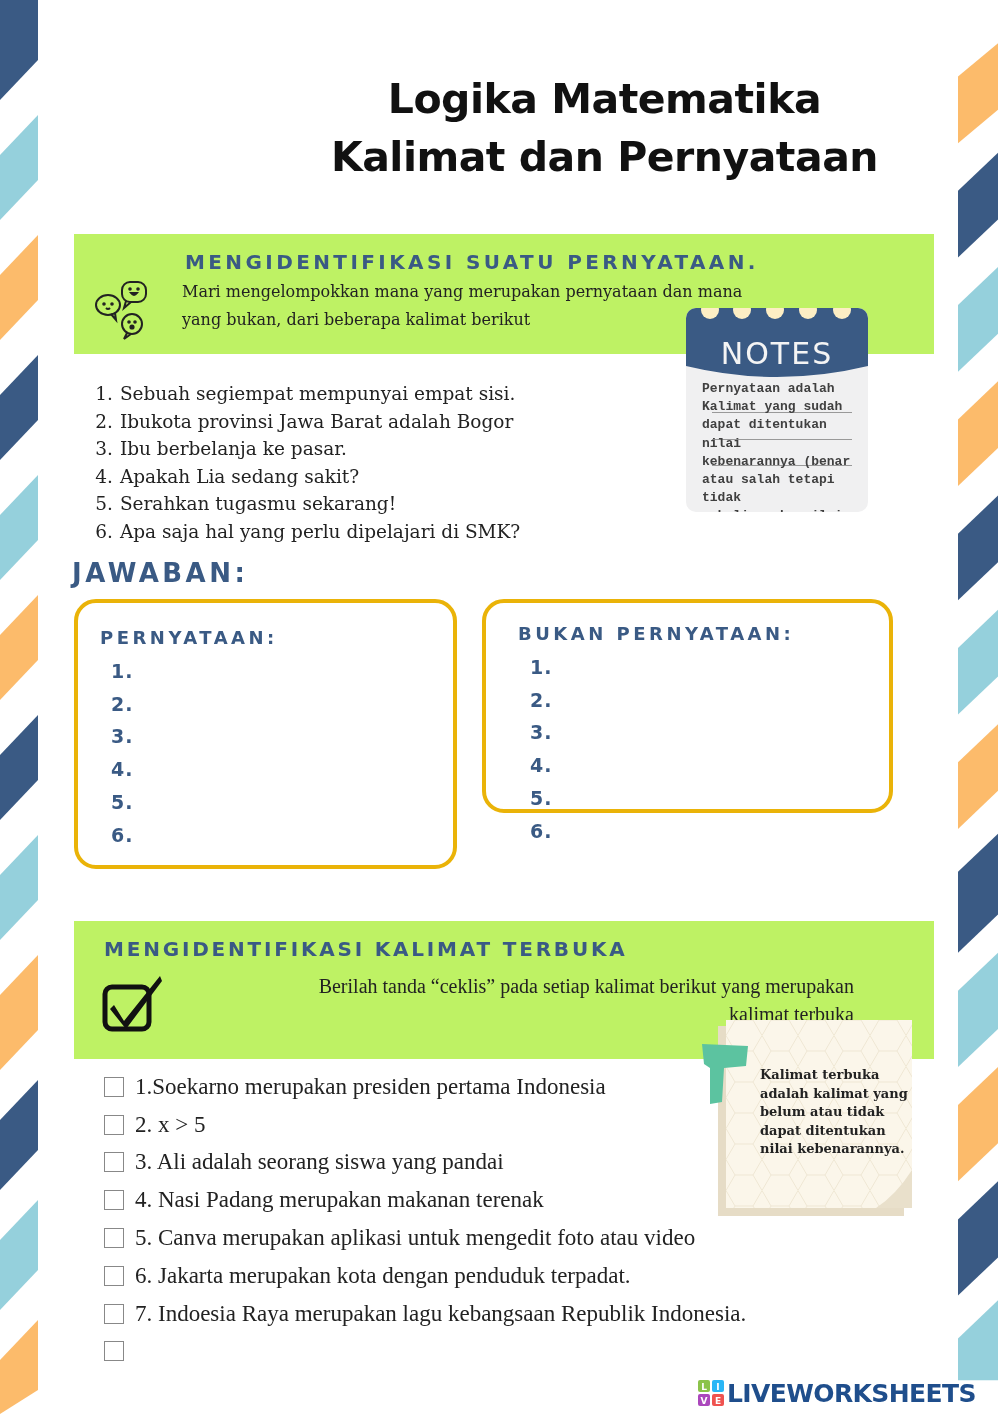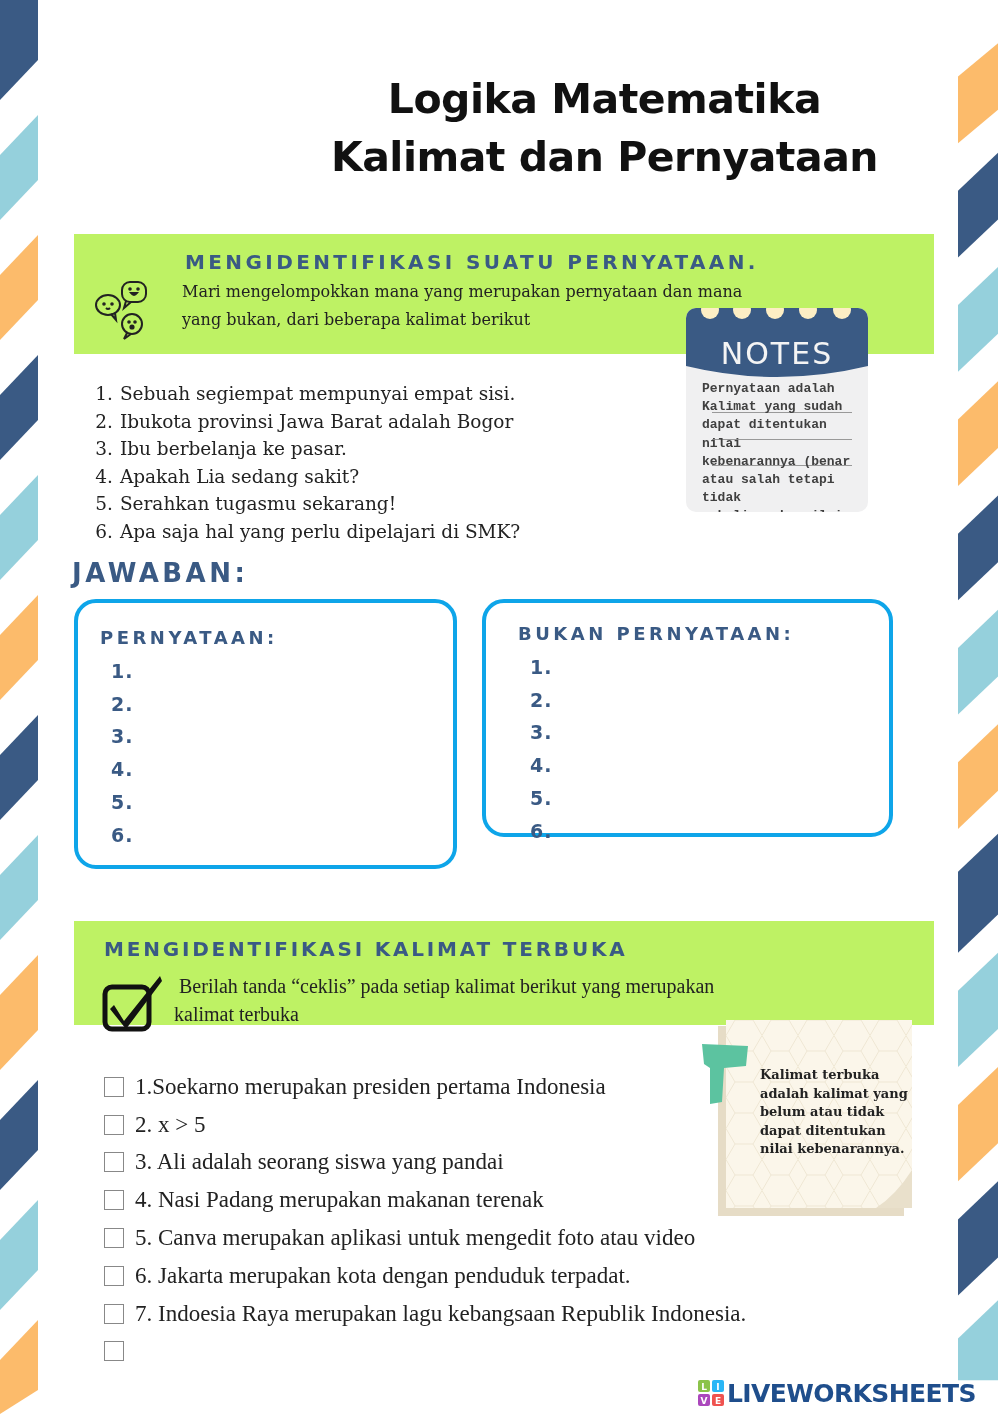--- a/index.html
+++ b/index.html
@@ -9,21 +9,21 @@
   .stripes { position: absolute; top: 0; width: 40px; height: 1414px; }
   .stripes.left { left: 0; }
   .stripes.right { left: 958px; }
 
   .title { position: absolute; right: 122px; top: 70px; text-align: center;
            font-family: "DejaVu Sans", sans-serif; font-weight: bold; color: #111;
            font-size: 41px; line-height: 58px; letter-spacing: -0.5px; }
 
   .band { position: absolute; left: 74px; width: 860px; background: #bef264; }
   .band1 { top: 234px; height: 120px; }
-  .band2 { top: 921px; height: 104px; }
+  .band2 { top: 921px; height: 138px; text-align: right; }
 
   .band-heading { position: absolute; font-family: "DejaVu Sans", sans-serif; font-weight: bold;
                   color: #3a5a84; letter-spacing: 3.4px; font-size: 20px; }
   .band1 .band-heading { left: 111px; top: 16px; }
   .band2 .band-heading { left: 30px; top: 16px; letter-spacing: 2.8px; }
 
   .band-text { position: absolute; font-size: 19px; line-height: 28px; color: #222; font-family: "Liberation Serif", serif; }
   .band1 .band-text { left: 108px; top: 44px; width: 700px; font-family: "DejaVu Serif", serif; font-size: 16px; }
   .band2 .band-text { left: 100px; top: 51px; width: 680px; font-size: 20px; }
 
@@ -41,23 +41,23 @@
                 font-weight: bold; color: #404040; font-family: Liberation Mono, monospace; }
   .notes-line { position: absolute; height: 1px; background: #999; }
 
   .qlist { position: absolute; left: 88px; top: 380px; list-style: none; font-family: "DejaVu Serif", serif;
            font-size: 18.5px; line-height: 27.6px; color: #222; }
   .qlist li span.num { display: inline-block; width: 25px; text-align: right; margin-right: 1px; }
 
   .jawaban { position: absolute; left: 60px; top: 558px; font-family: "DejaVu Sans", sans-serif; color: #3a5a84;
              font-size: 26px; letter-spacing: 3.5px; font-weight: 600; margin-left: 12px; }
 
-  .ansbox { position: absolute; top: 599px; border: 4px solid #0ea5e9; border-radius: 22px; background: #fff; }
+  .ansbox { position: absolute; top: 599px; border: 4px solid #eab308; border-radius: 22px; background: #fff; }
   .ansbox.a { left: 74px; width: 383px; height: 270px; }
-  .ansbox.b { left: 482px; width: 411px; height: 238px; }
+  .ansbox.b { left: 482px; width: 411px; height: 214px; }
   .ansbox .box-title { position: absolute; font-family: "DejaVu Sans", sans-serif; color: #3a5a84;
                        font-size: 18px; letter-spacing: 3.5px; font-weight: 600; }
   .ansbox.a .box-title { left: 22px; top: 24px; }
   .ansbox.b .box-title { left: 32px; top: 20px; }
   .ansbox .nums { position: absolute; list-style: none; font-family: "DejaVu Sans", sans-serif; color: #3a5a84;
                   font-size: 19px; line-height: 32.7px; font-weight: 600; letter-spacing: 1px; }
   .ansbox.a .nums { left: 33px; top: 52px; }
   .ansbox.b .nums { left: 44px; top: 48px; }
 
   .sticky { position: absolute; left: 718px; top: 1020px; width: 194px; height: 196px; }

